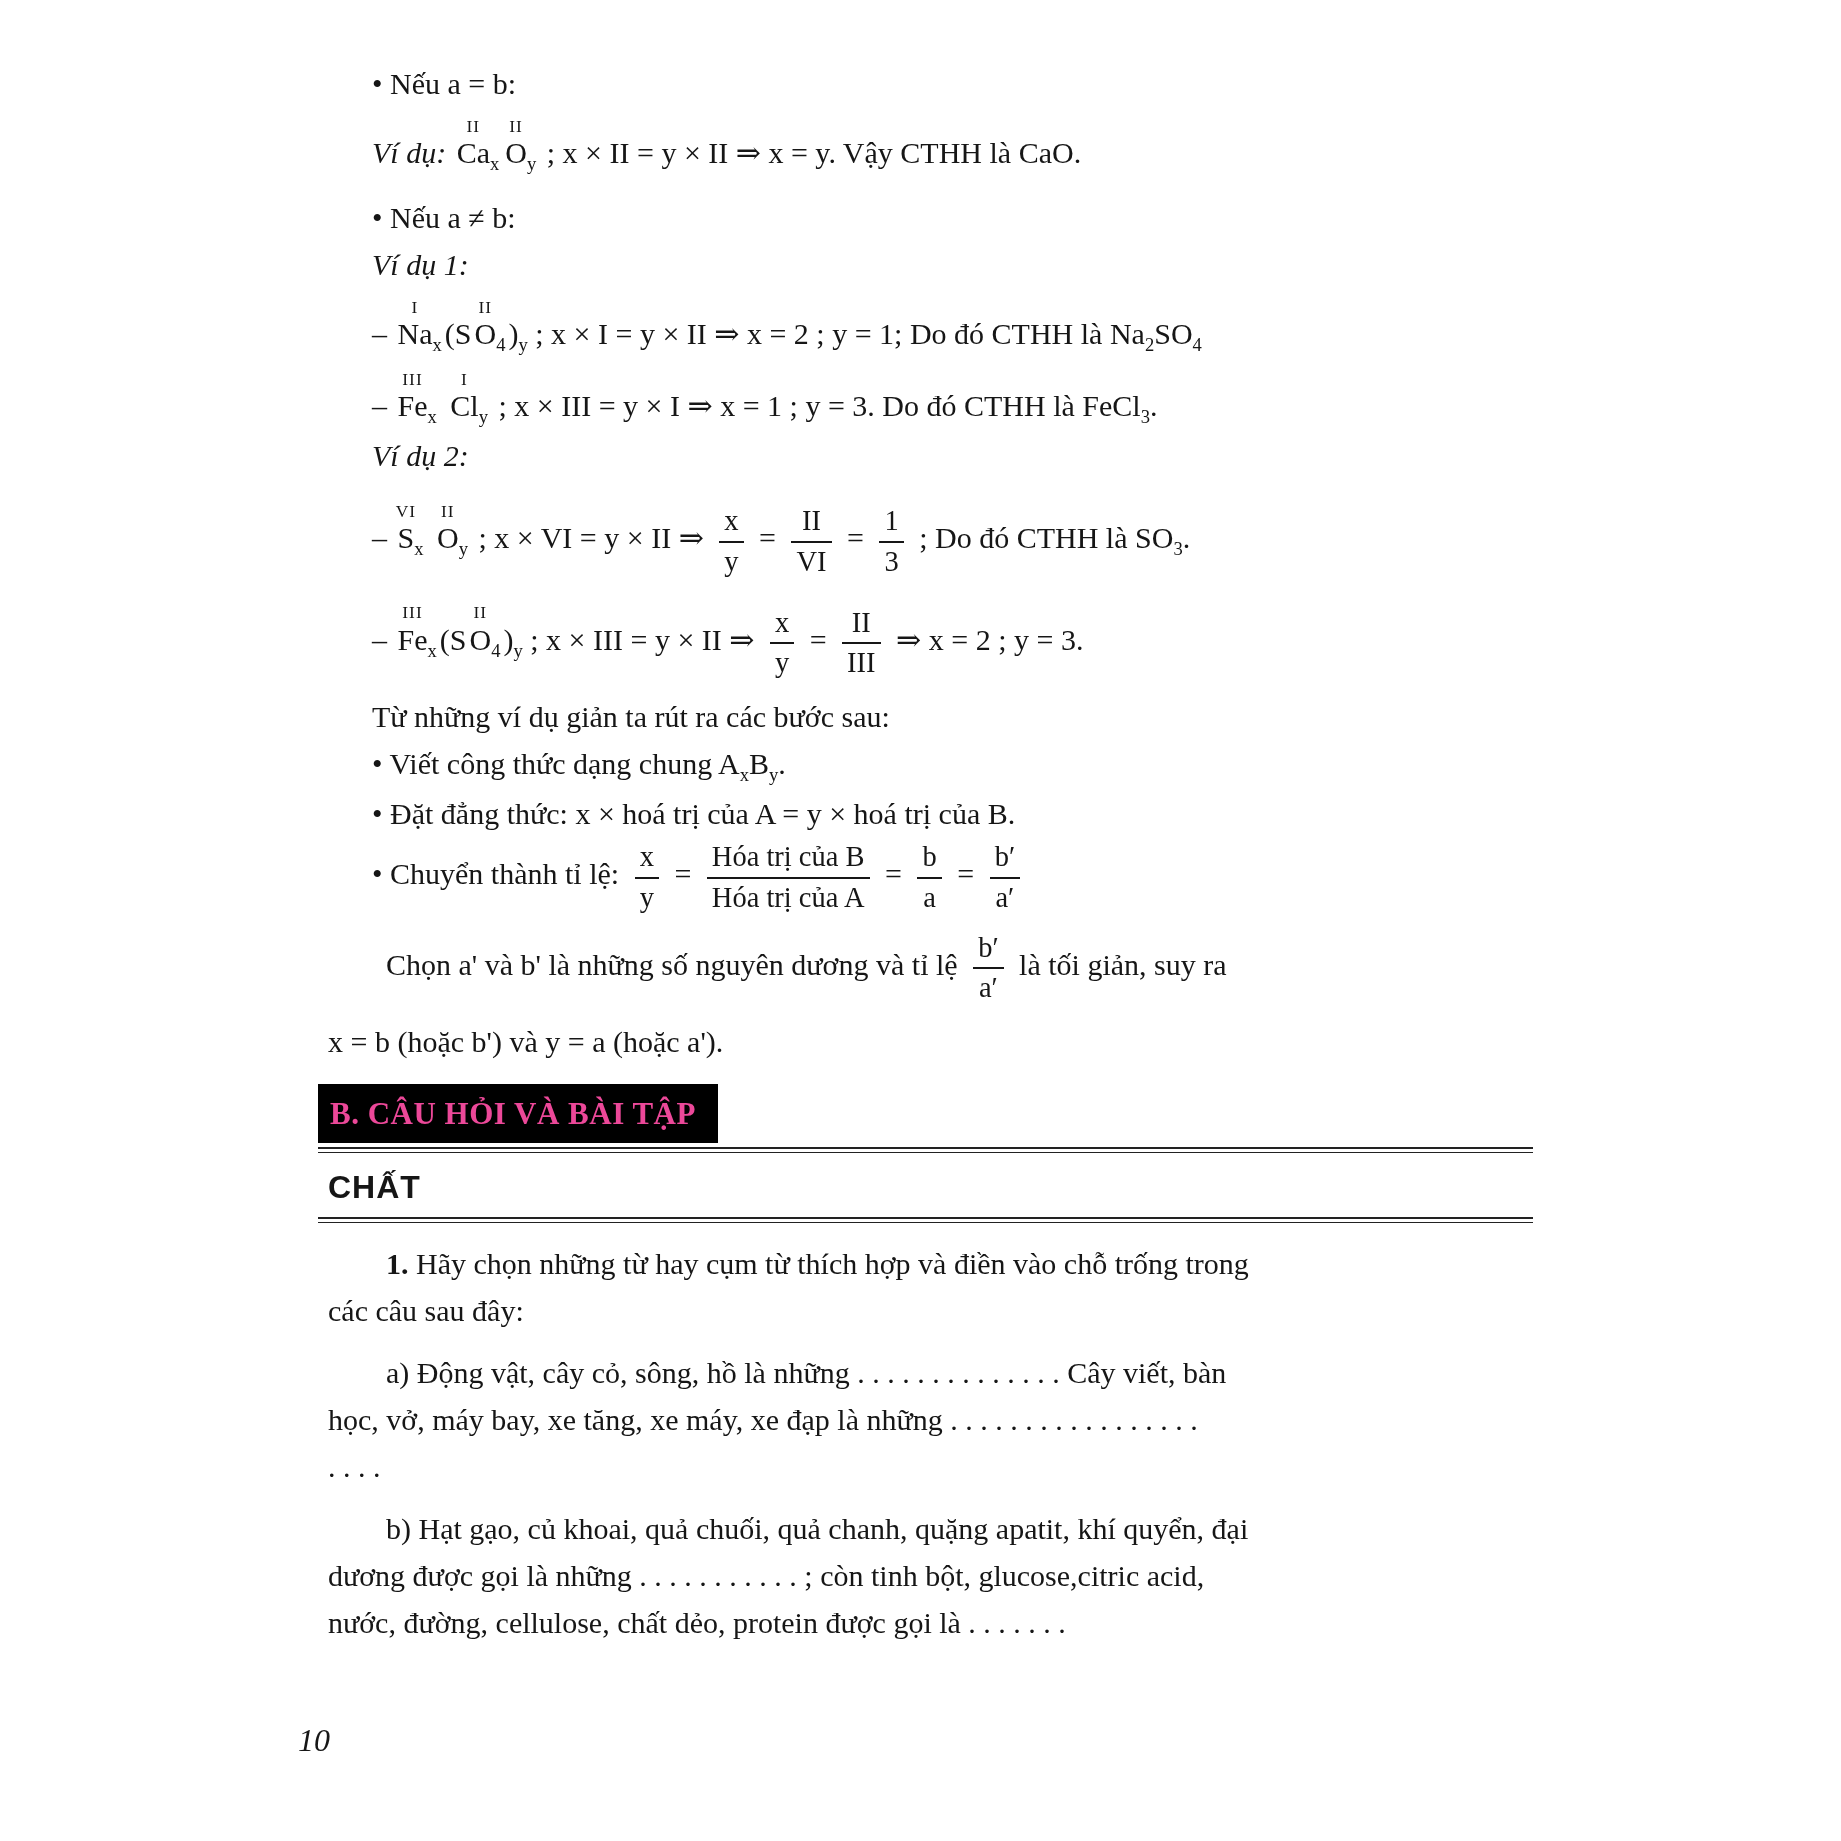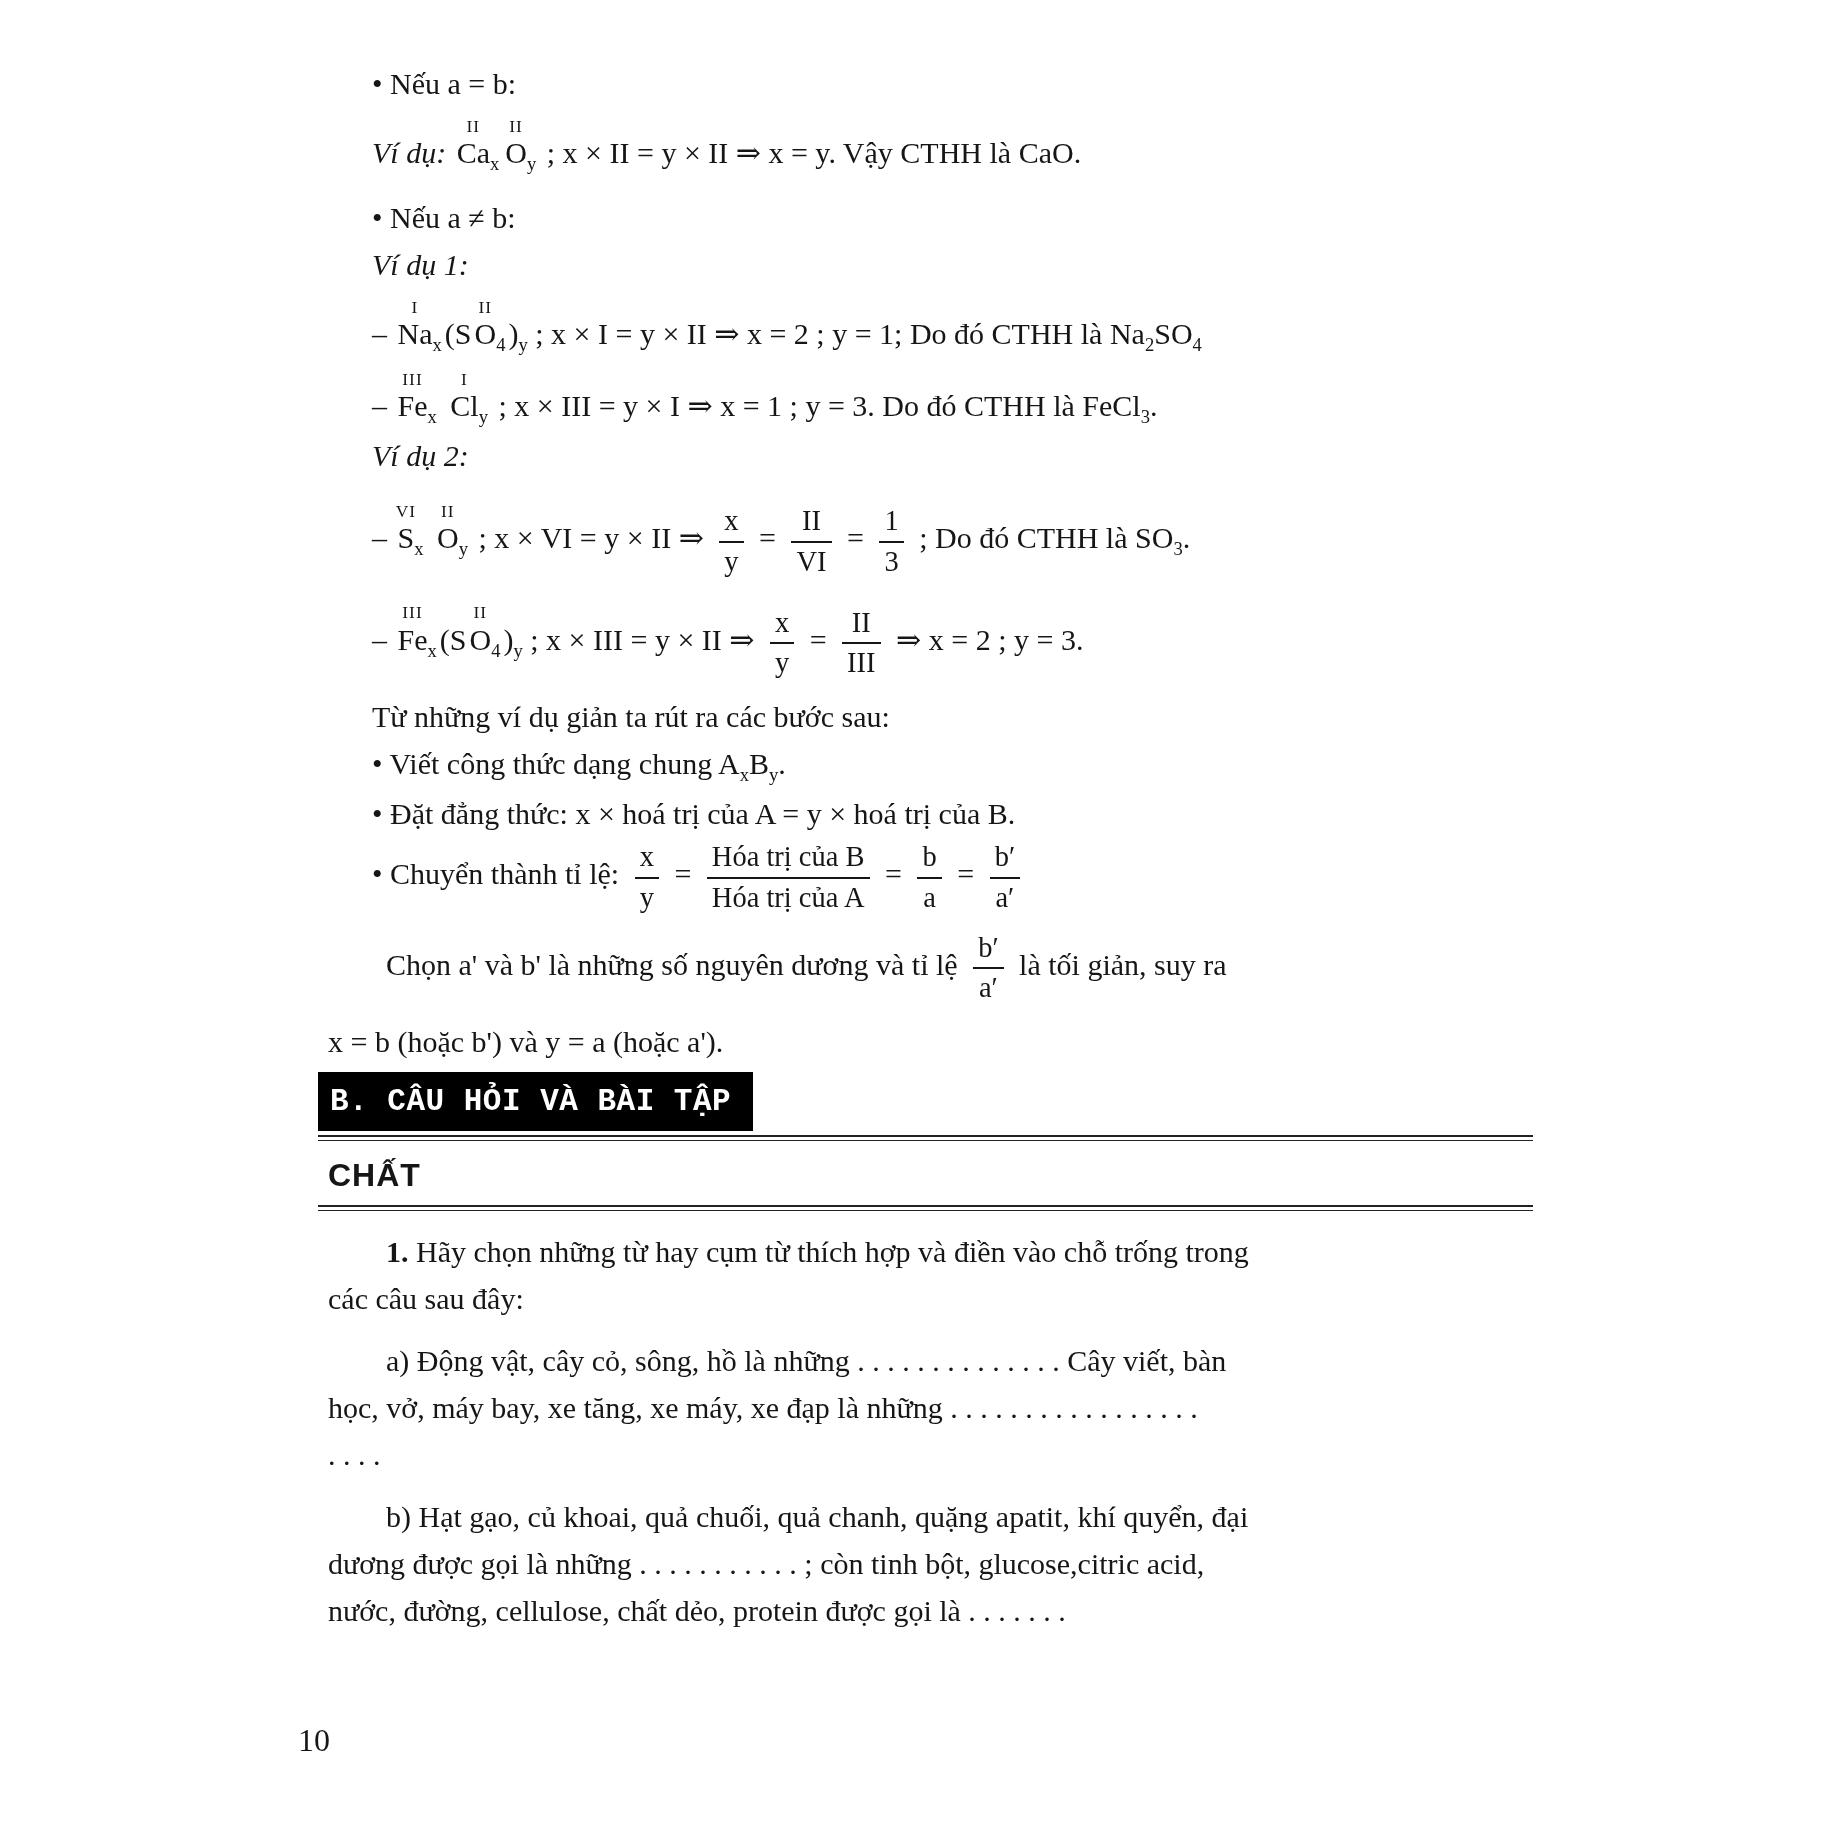--- a/index.html
+++ b/index.html
@@ -45,27 +45,27 @@
     text-align:center;
     margin:0 8px;
     line-height:1.15;
     font-size:0.95em;
   }
   .frac .num{display:block;padding:1px 5px 3px;border-bottom:2px solid #161616;}
   .frac .den{display:block;padding:3px 5px 0;}
   .section-bar{
     display:inline-block;
     background:#000000;
-    color:#ffffff;
-    font-family:Liberation Mono, monospace;
+    color:#ec4899;
+    font-family:Liberation Serif, serif;
     font-weight:bold;
     font-size:31px;
     letter-spacing:0.5px;
     padding:8px 22px 7px 12px;
-    margin:4px 0 0 -10px;
+    margin:16px 0 0 -10px;
   }
   .rule{
     height:6px;
     border-top:2px solid #222222;
     border-bottom:1px solid #222222;
     margin-left:-10px;
     width:1215px;
     margin-top:4px;
   }
   .chapter-head{
@@ -75,20 +75,21 @@
     font-size:32px;
     letter-spacing:1px;
     margin:12px 0 8px;
   }
   .exercise{margin-top:16px;}
   .page-num{
     position:absolute;
     left:298px;
     top:1722px;
     font-size:32px;
+    font-style:italic;
   }
 </style>
 </head>
 <body>
 
 <div class="page">
   <div class="content">
 
     <div>
         <p class="line ind"><span class="">• Nếu a = b:</span></p>

